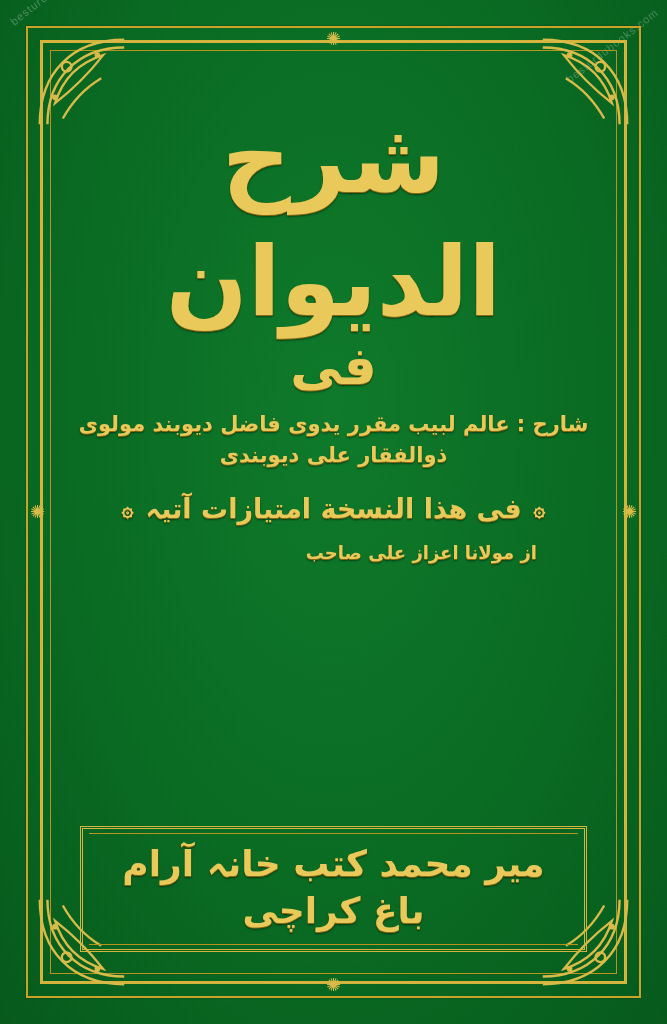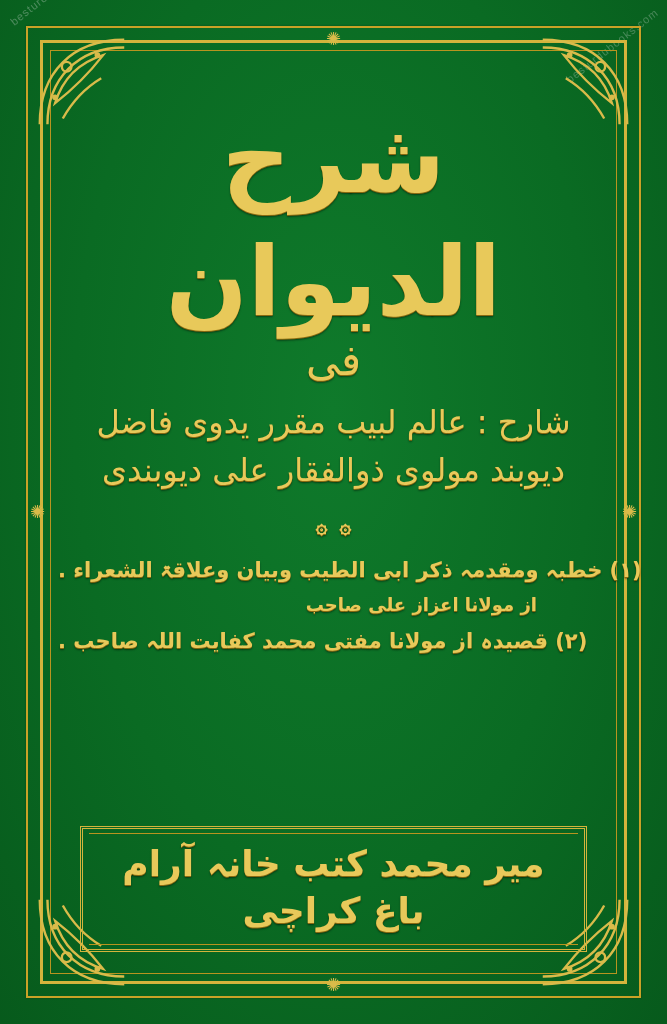--- a/index.html
+++ b/index.html
@@ -100,42 +100,42 @@
 
   .title-main {
     font-family: "DejaVu Sans", sans-serif;
     font-size: 96px;
     font-weight: bold;
     line-height: 1.28;
     margin-top: 38px;
     letter-spacing: -2px;
   }
   .title-fi {
-    font-size: 42px;
-    font-weight: normal;
+    font-size: 52px;
+    font-weight: bold;
     line-height: 1.1;
     margin-top: -6px;
   }
   .title-second {
     font-size: 92px;
     font-weight: bold;
     line-height: 1.2;
     margin-top: 2px;
     letter-spacing: -2px;
   }
 
   .author-line {
     font-size: 31px;
     font-weight: bold;
     margin-top: 14px;
     line-height: 1.4;
   }
   .sharih-line {
-    font-size: 32px;
-    font-weight: normal;
+    font-size: 21px;
+    font-weight: bold;
     margin-top: 14px;
     line-height: 1.5;
   }
 
   .feature-head {
     font-size: 27px;
     font-weight: bold;
     margin-top: 18px;
     display: flex;
     align-items: center;
@@ -303,27 +303,26 @@
   <div class="content">
 
     <div class="gold title-main">شرح الديوان</div>
     <div class="gold title-fi">فى</div>
 
 
     <div class="gold sharih-line">شارح : عالم لبيب مقرر یدوی فاضل دیوبند مولوی ذوالفقار علی دیوبندی</div>
 
     <div class="gold feature-head">
       <span class="orn">۞</span>
+      <span>فى هذا النسخة امتيازات آتيہ</span>
       <span class="orn">۞</span>
     </div>
 
     <div class="features">
-      <div class="gold feature-item">(١) خطبہ ومقدمہ ذکر ابی الطیب وبیان وعلاقۃ الشعراء .</div>
       <div class="gold feature-sub">از مولانا اعزاز علی صاحب</div>
-      <div class="gold feature-item">(٢) قصیدہ از مولانا مفتی محمد کفایت اللہ صاحب .</div>
     </div>
 
     <div class="publisher-box">
       <div class="gold publisher-text">میر محمد کتب خانہ آرام باغ کراچی</div>
     </div>
 
   </div>
 </div>
 
 </body></html>

